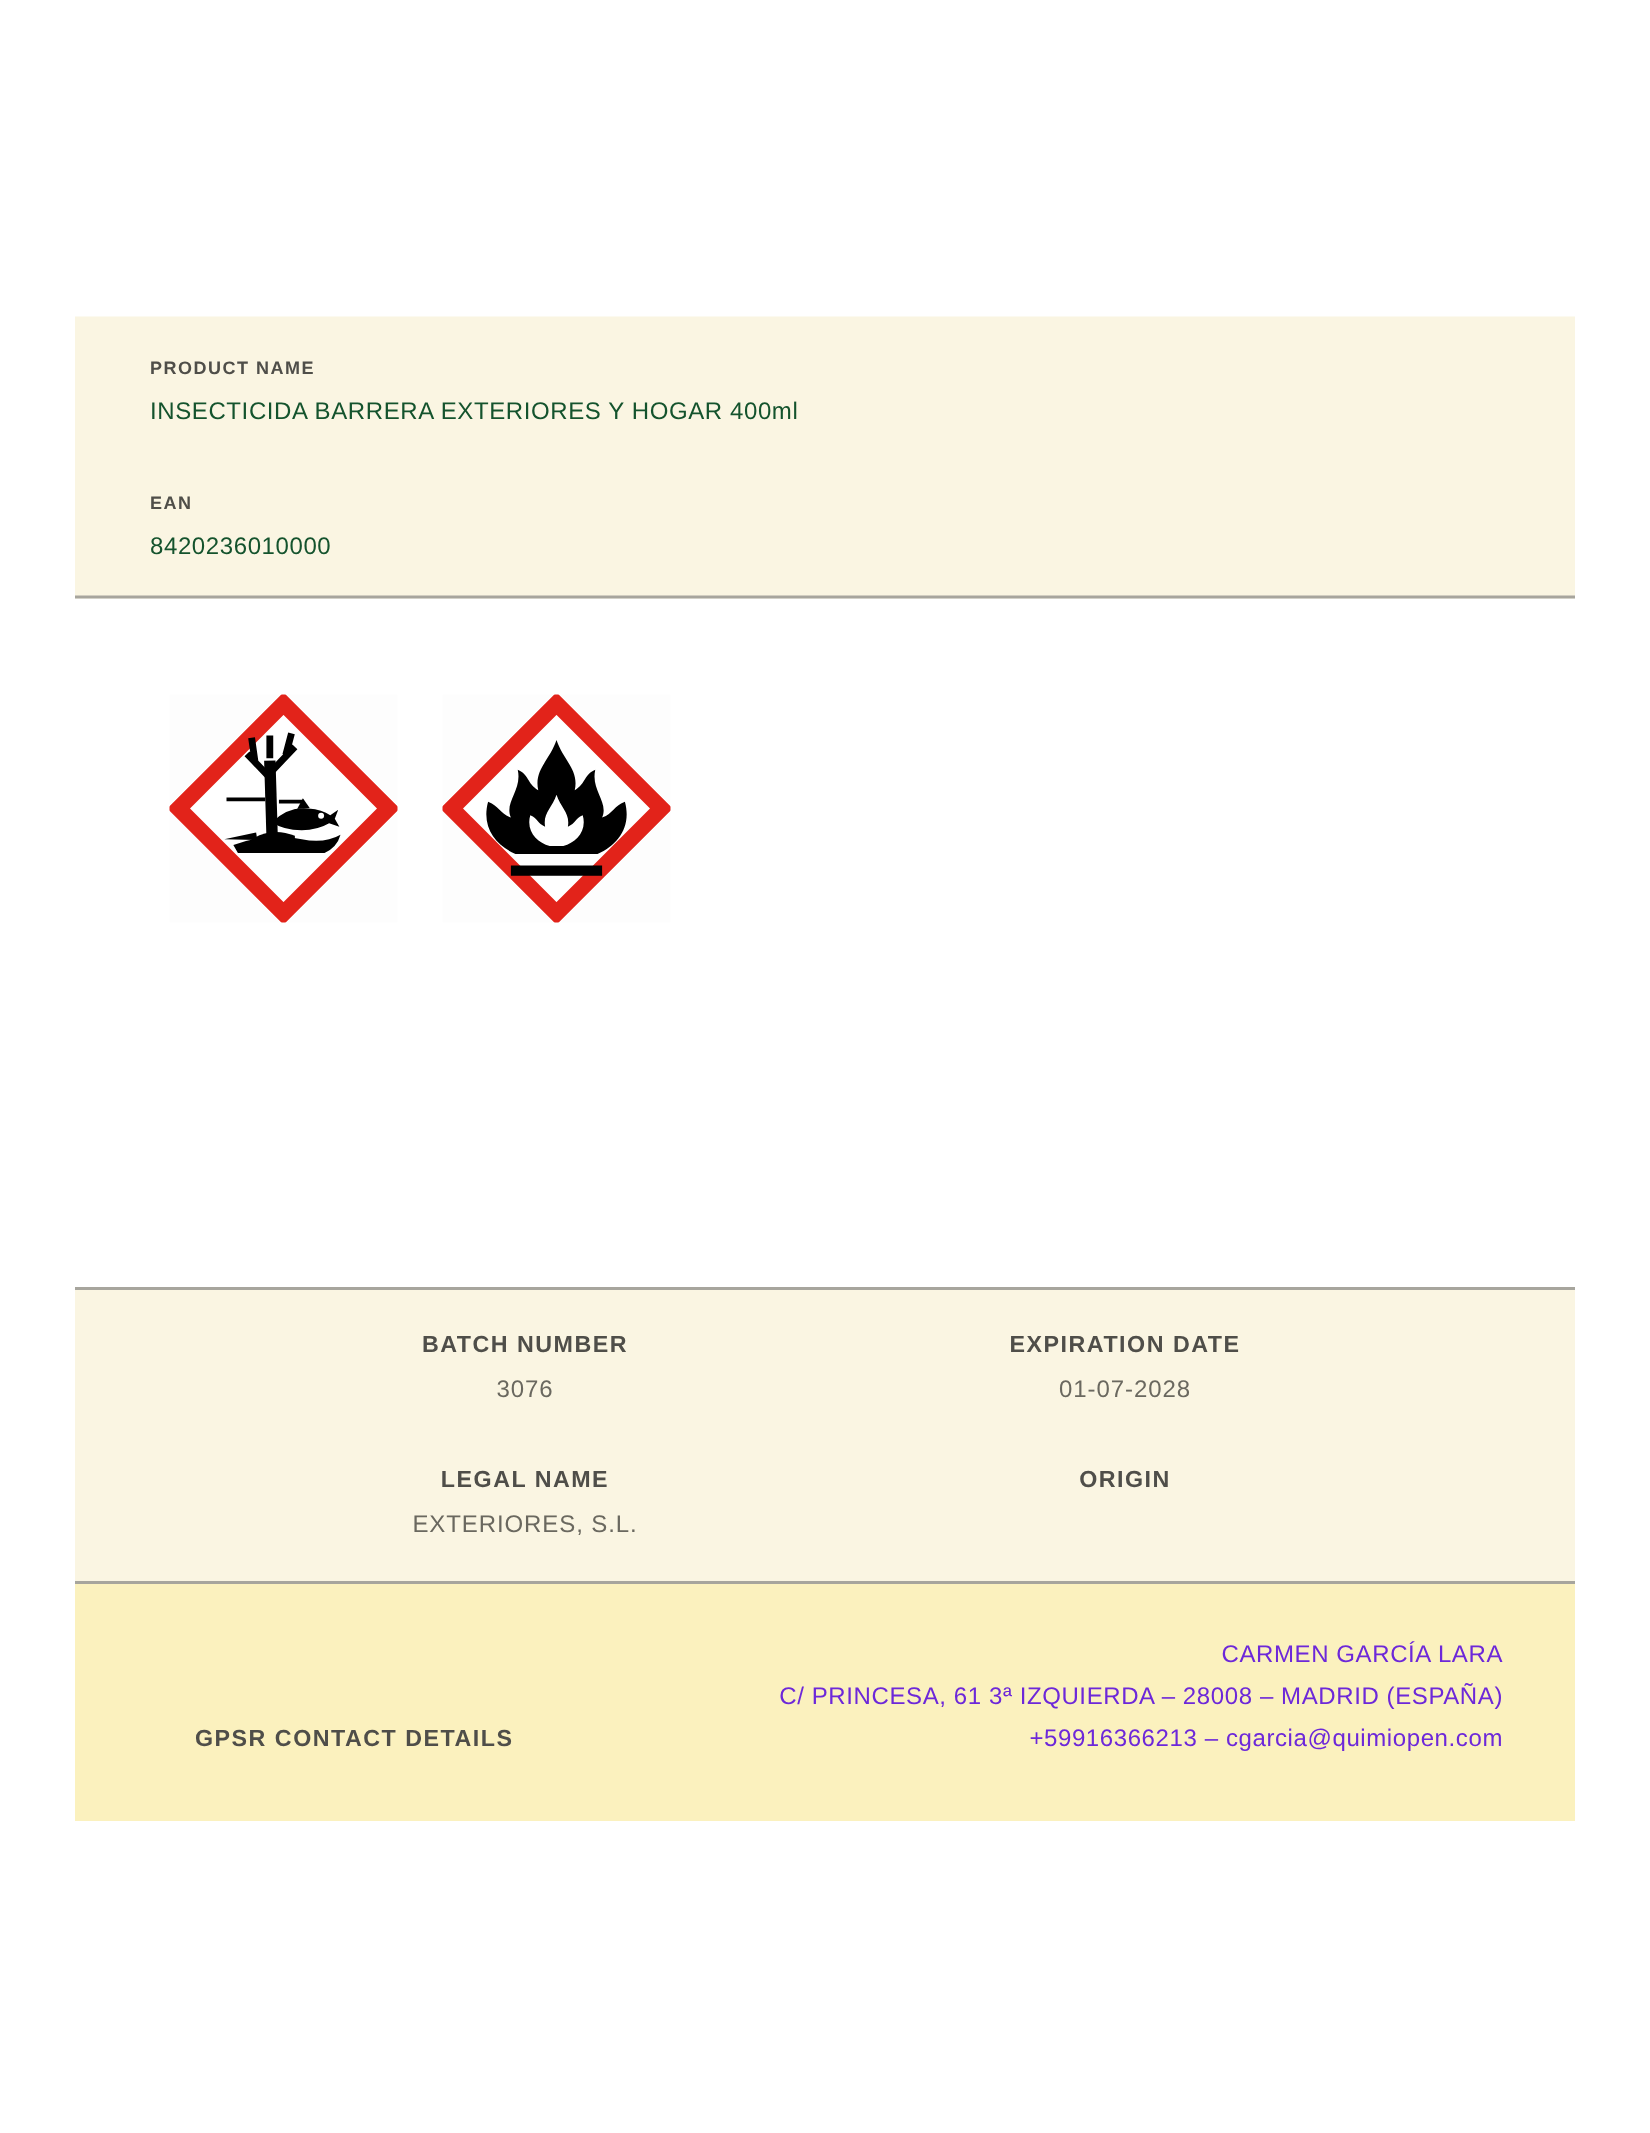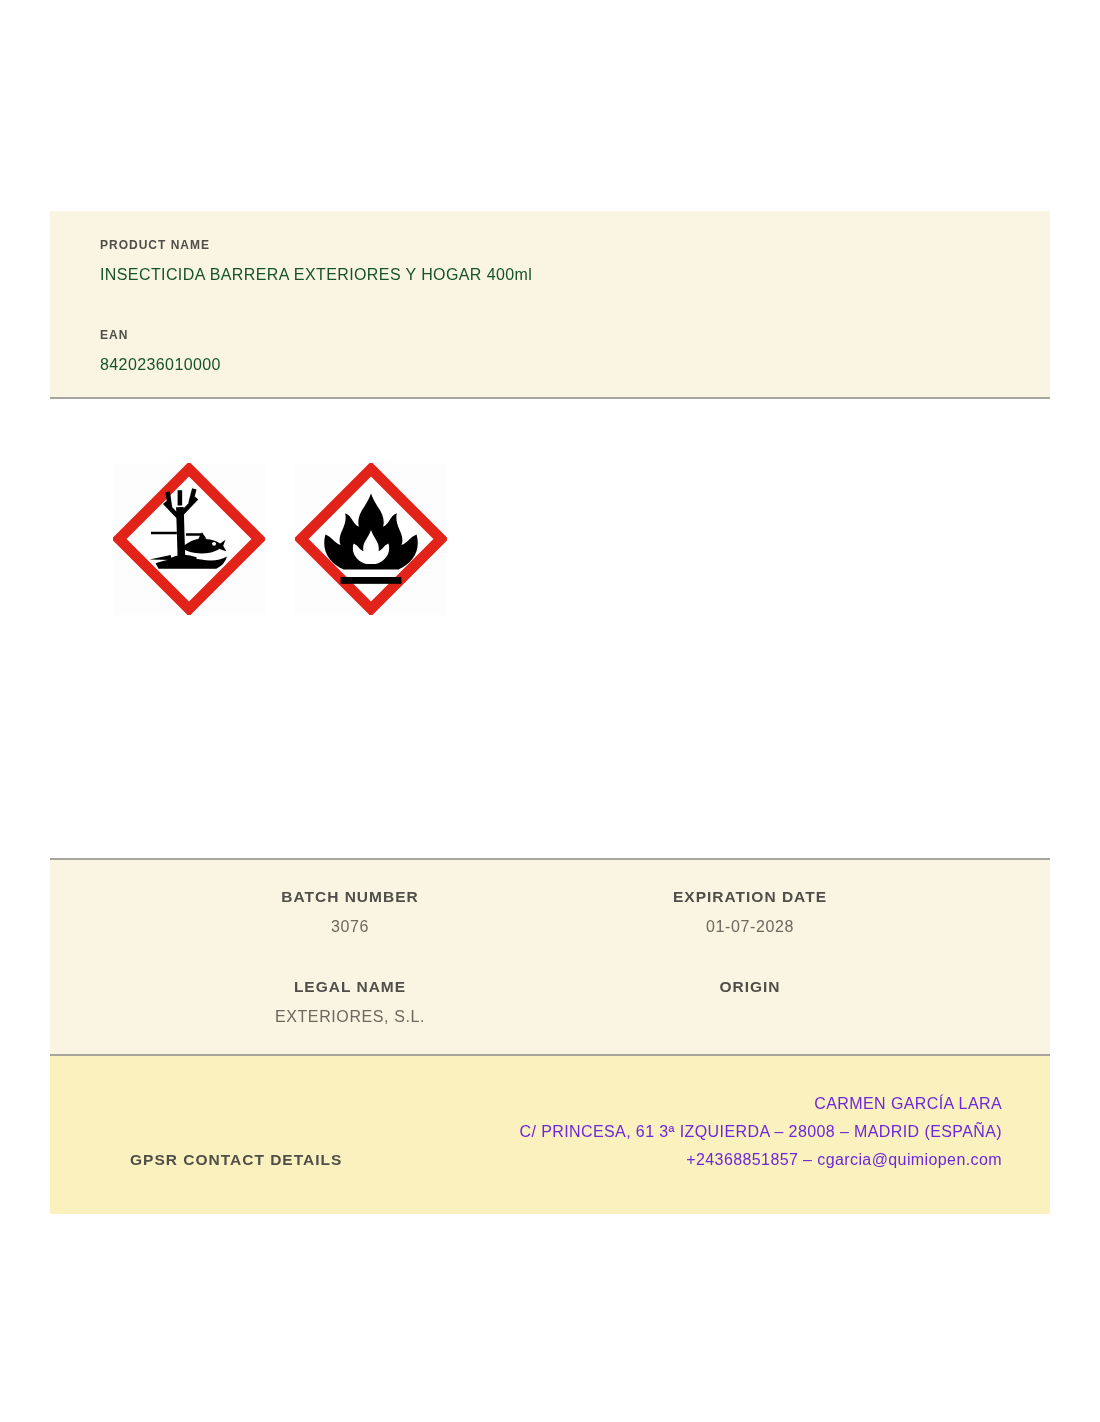--- a/index.html
+++ b/index.html
@@ -186,17 +186,17 @@
     <div class="detail-cell">
       <div class="detail-label">ORIGIN</div>
     </div>
   </section>
 
   <section class="contact-section">
     <div class="contact-label">GPSR CONTACT DETAILS</div>
     <div class="contact-block">
       <span class="contact-line">CARMEN GARCÍA LARA</span>
       <span class="contact-line">C/ PRINCESA, 61 3ª IZQUIERDA – 28008 – MADRID (ESPAÑA)</span>
-      <span class="contact-line">+24368851857 – cgarcia@quimiopen.com</span>
+      <span class="contact-line">+59916366213 – cgarcia@quimiopen.com</span>
     </div>
   </section>
 
 </div>
 
 </body></html>

